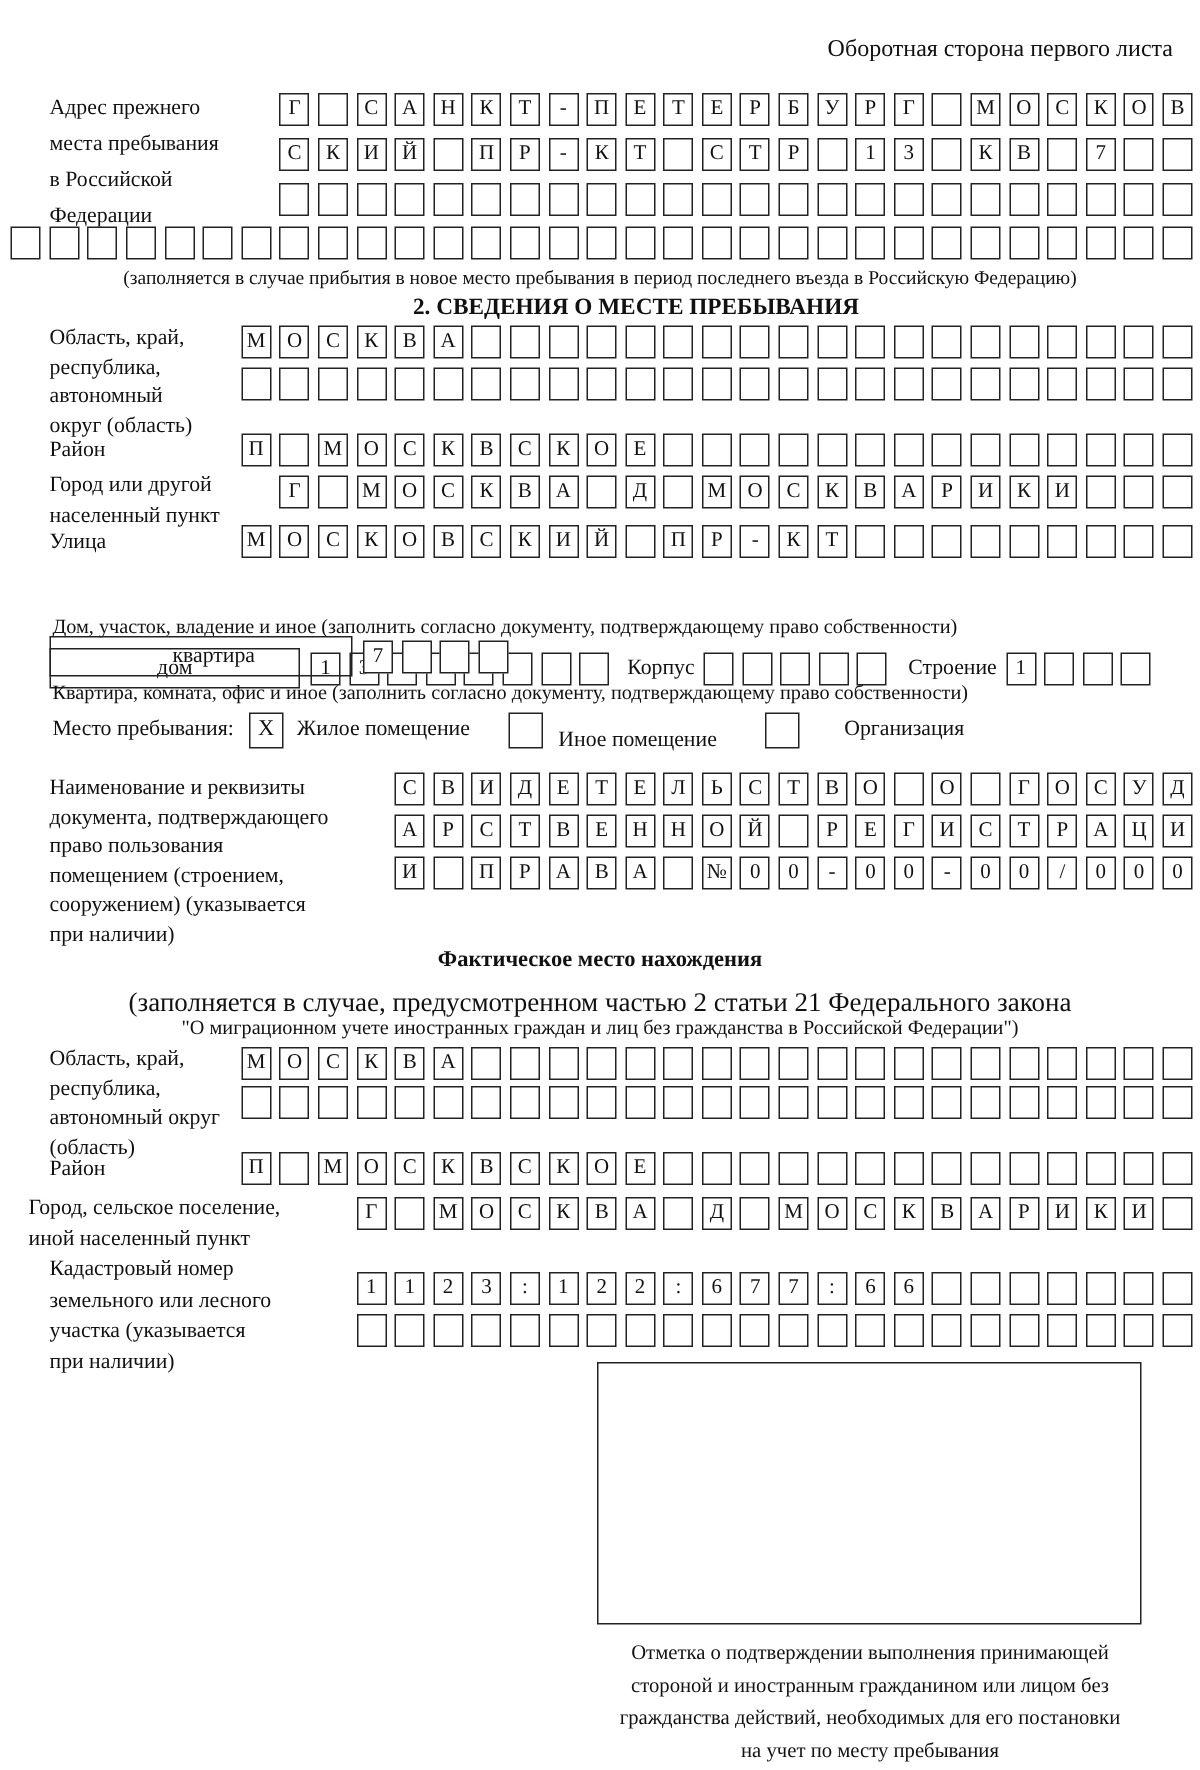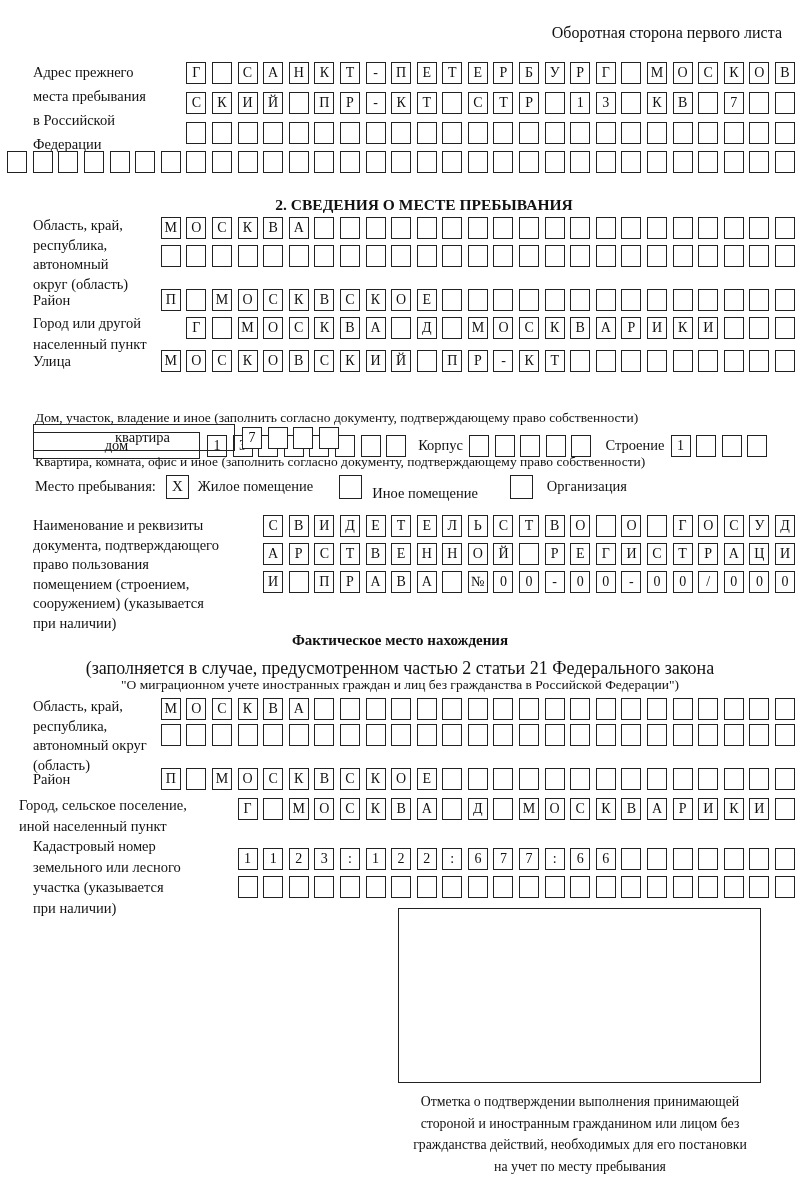--- a/index.html
+++ b/index.html
@@ -172,20 +172,21 @@
       <span class="cell"></span>
       <span class="cell"></span>
       <span class="cell"></span>
       <span class="cell"></span>
       <span class="cell"></span>
       <span class="cell"></span>
       <span class="cell"></span>
       <span class="cell"></span>
       <span class="cell"></span>
     </div>
+  <div class="note center" style="top:177px;">(заполняется в случае прибытия в новое место пребывания в период последнего въезда в Российскую Федерацию)</div>
 
   <div class="h2 center" style="top:196px;padding-left:24px;">2. СВЕДЕНИЯ О МЕСТЕ ПРЕБЫВАНИЯ</div>
 
   <div class="lbl" style="left:33px;top:216px;">Область, край,
 республика,
 автономный
 округ (область)</div>
   <div class="strip abs r" style="top:217px;">
       <span class="cell">М</span>
       <span class="cell">О</span>
@@ -369,21 +370,21 @@
   </div>
   <div class="note" style="left:35px;top:454px;font-size:13.5px;">Квартира, комната, офис и иное (заполнить согласно документу, подтверждающему право собственности)</div>
 
   <div class="rowflex" style="left:35px;top:471px;">
     <div class="inl">Место пребывания:</div>
     <div class="cb" style="margin-left:10px;">X</div>
     <div class="inl" style="margin-left:9px;">Жилое помещение</div>
     <div class="cb" style="margin-left:26px;"></div>
     <div class="inl" style="margin-left:10px;margin-top:14px;">Иное помещение</div>
     <div class="cb" style="margin-left:32px;"></div>
-    <div class="inl" style="margin-left:14px;">Организация</div>
+    <div class="inl" style="margin-left:30px;">Организация</div>
   </div>
 
   <div class="lbl" style="left:33px;top:516px;">Наименование и реквизиты
 документа, подтверждающего
 право пользования
 помещением (строением,
 сооружением) (указывается
 при наличии)</div>
   <div class="strip abs r" style="top:515px;">
       <span class="cell">С</span>

